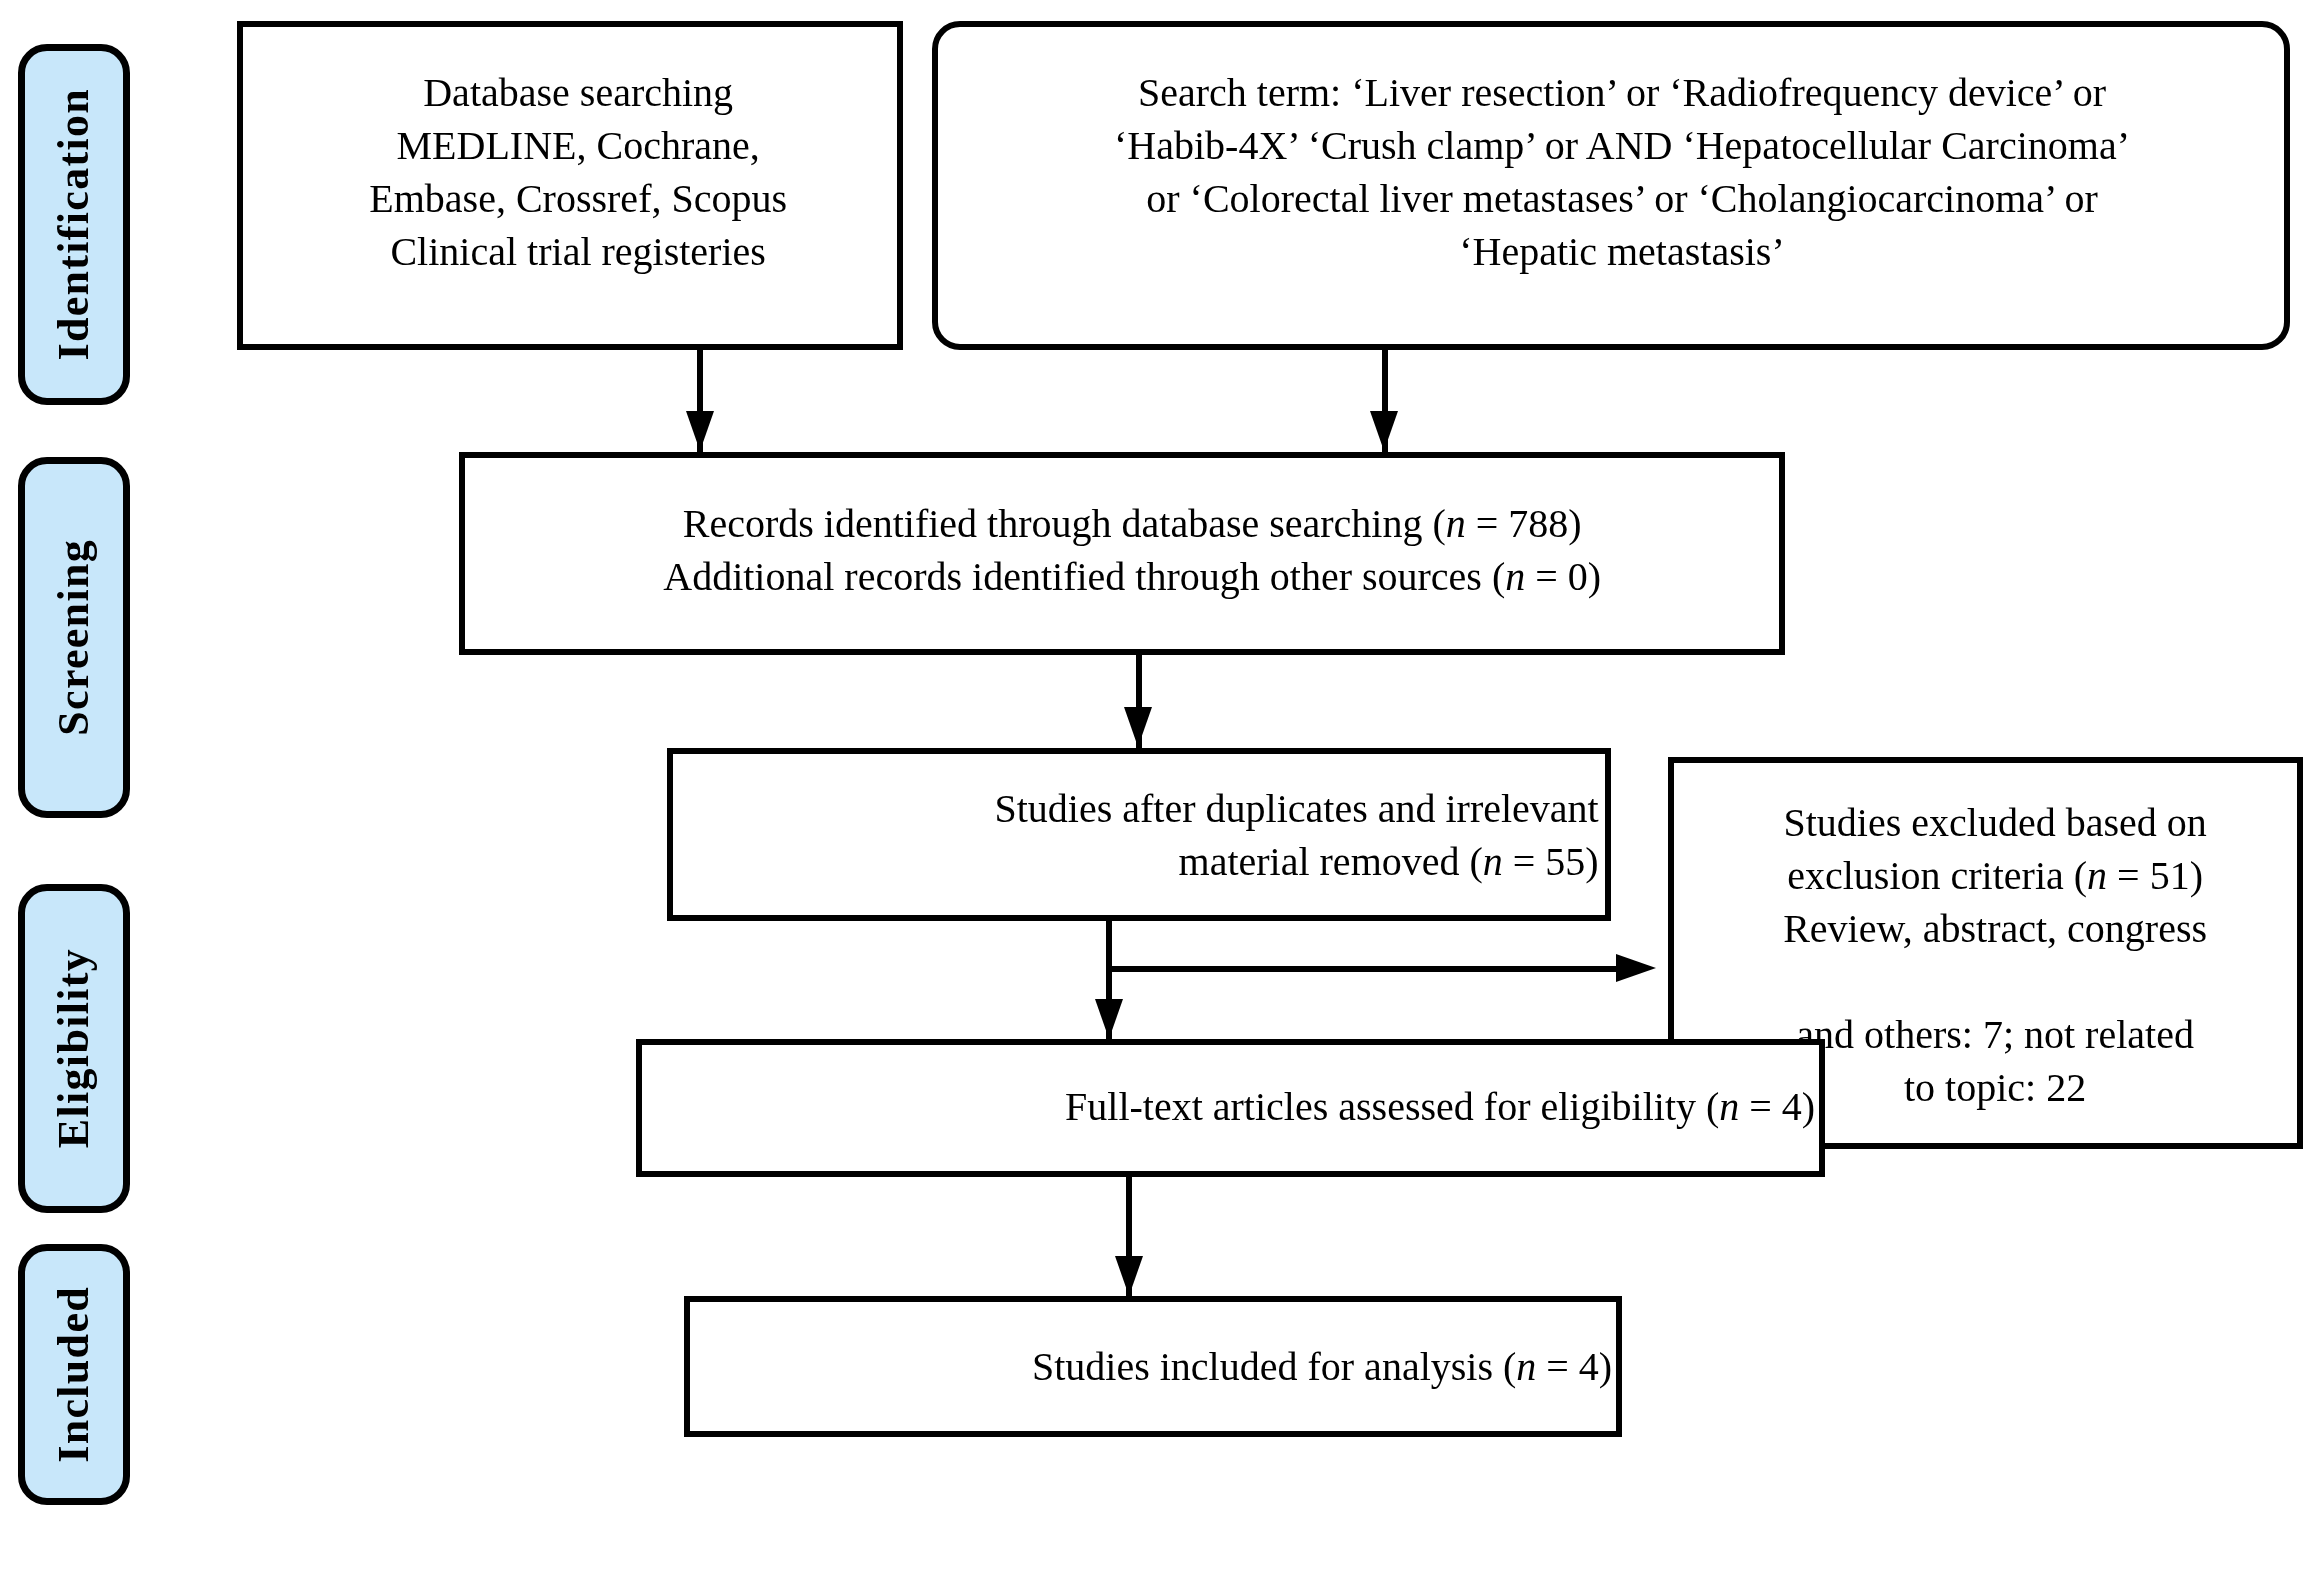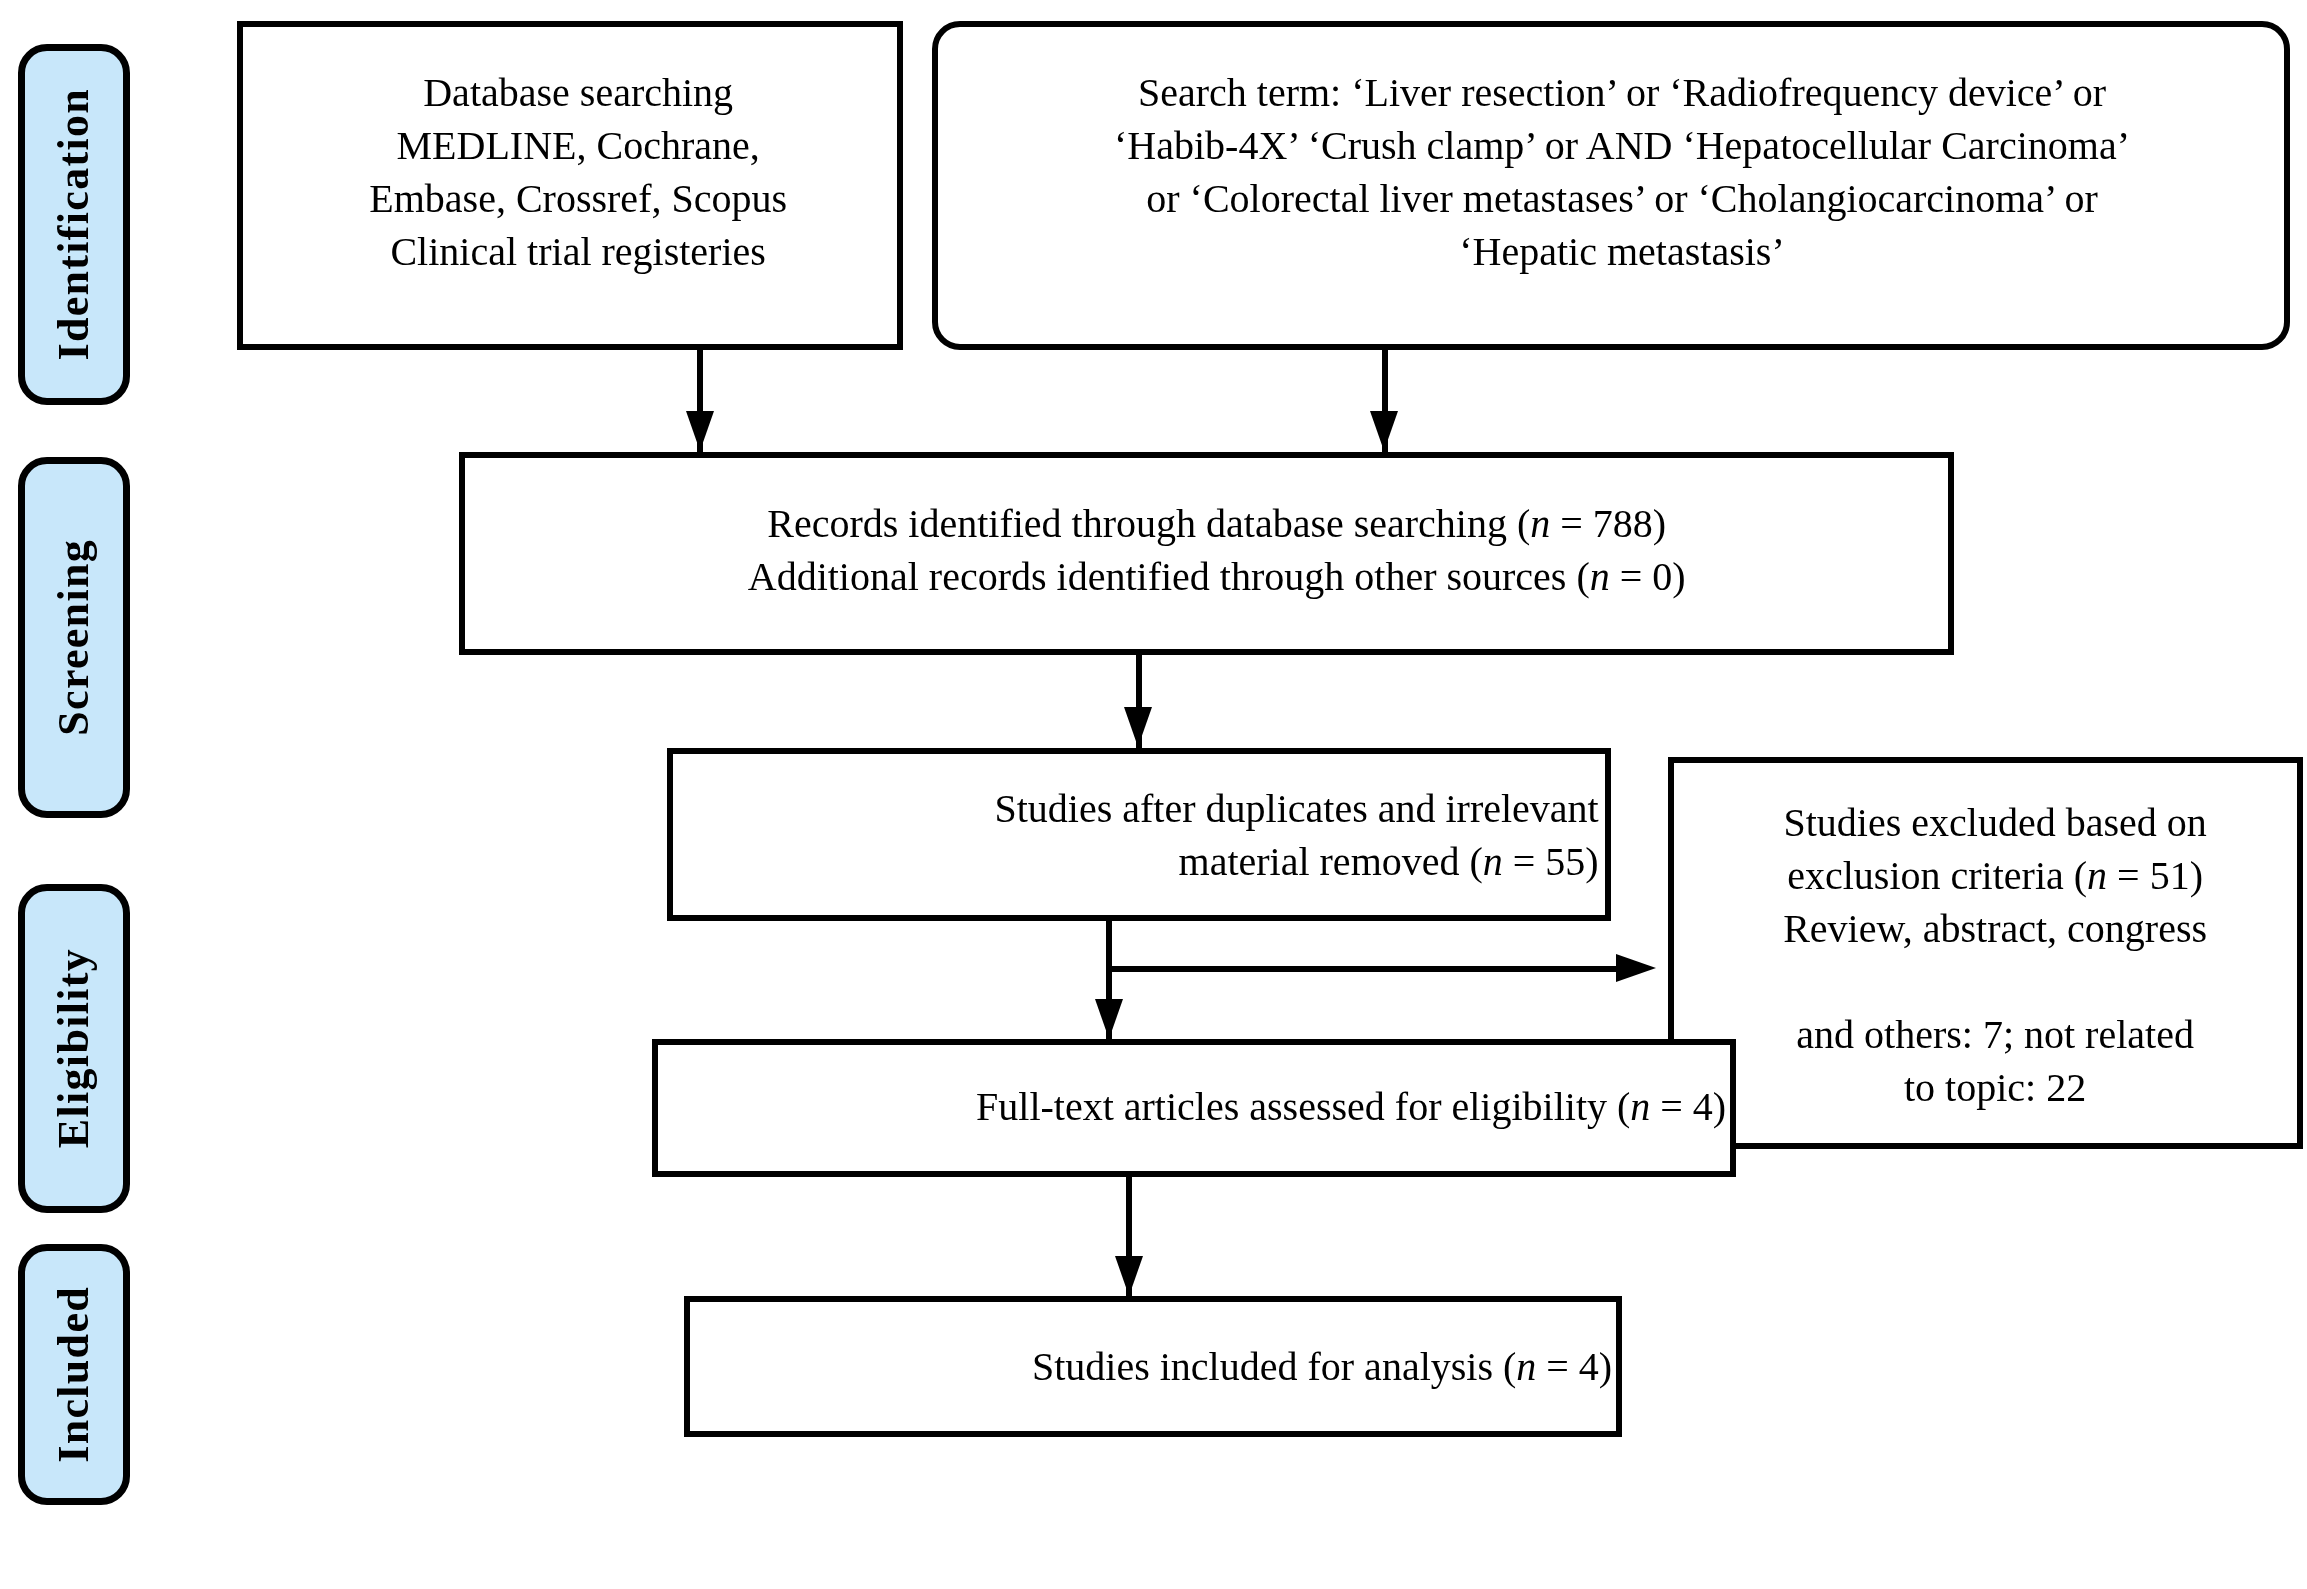--- a/index.html
+++ b/index.html
@@ -82,33 +82,33 @@
   </div>
 
   <div class="fbox" style="left:237px; top:21px; width:666px; height:329px; padding:39px 17.7px 0 34px;">
     <span class="txt txt-left"><span>Database searching</span><br><span>MEDLINE, Cochrane,</span><br><span>Embase, Crossref,  Scopus</span><br><span>Clinical trial registeries</span></span>
   </div>
 
   <div class="fbox" style="left:932px; top:21px; width:1358px; height:329px; padding:39px 15px 0 37px;border-radius:28px;">
     <span class="txt txt-left"><span>Search term: ‘Liver resection’  or ‘Radiofrequency device’  or</span><br><span>‘Habib-4X’ ‘Crush clamp’  or AND ‘Hepatocellular Carcinoma’</span><br><span>or ‘Colorectal liver metastases’  or ‘Cholangiocarcinoma’   or</span><br><span>‘Hepatic metastasis’</span></span>
   </div>
 
-  <div class="fbox" style="left:459px; top:452px; width:1495px; height:203px; padding:39px 12.6px 0 33px;">
+  <div class="fbox" style="left:459px; top:452px; width:1326px; height:203px; padding:39px 12.6px 0 33px;">
     <span class="txt txt-left"><span>Records identified through database searching (</span><span class="it">n</span><span> = 788)</span><br><span>Additional records identified through other sources (</span><span class="it">n</span><span> = 0)</span></span>
   </div>
 
   <div class="fbox" style="left:667px; top:748px; width:944px; height:173px; padding:28px 6.3px 0 6.3px;">
     <span class="txt txt-center"><span>Studies after duplicates and irrelevant</span><br><span>material removed (</span><span class="it">n</span><span> = 55)</span></span>
   </div>
 
   <div class="fbox" style="left:1656px; top:757px; width:635px; height:392px; padding:33px 8.8px 0 28px;margin-left:12px;">
     <span class="txt txt-left"><span>Studies excluded based on</span><br><span>exclusion criteria (</span><span class="it">n</span><span> = 51)</span><br><span>Review, abstract, congress</span><br><br><span>and others: 7; not related</span><br><span>to topic: 22</span></span>
   </div>
 
-  <div class="fbox" style="left:636px; top:1039px; width:1084px; height:138px; padding:35px 3.8px 0 3.8px;margin-left:16px;">
+  <div class="fbox" style="left:636px; top:1039px; width:1189px; height:138px; padding:35px 3.8px 0 3.8px;">
     <span class="txt txt-center"><span>Full-text articles assessed for eligibility  (</span><span class="it">n</span><span> = 4)</span></span>
   </div>
 
   <div class="fbox" style="left:684px; top:1296px; width:938px; height:141px; padding:38px 3.8px 0 3.8px;">
     <span class="txt txt-center"><span>Studies included for analysis (</span><span class="it">n</span><span> = 4)</span></span>
   </div>
 
   <div class="vline" style="left:697px; top:349px; height:103px;"></div>
   <div class="ahead-down" style="left:686px; top:411px;"></div>
 

